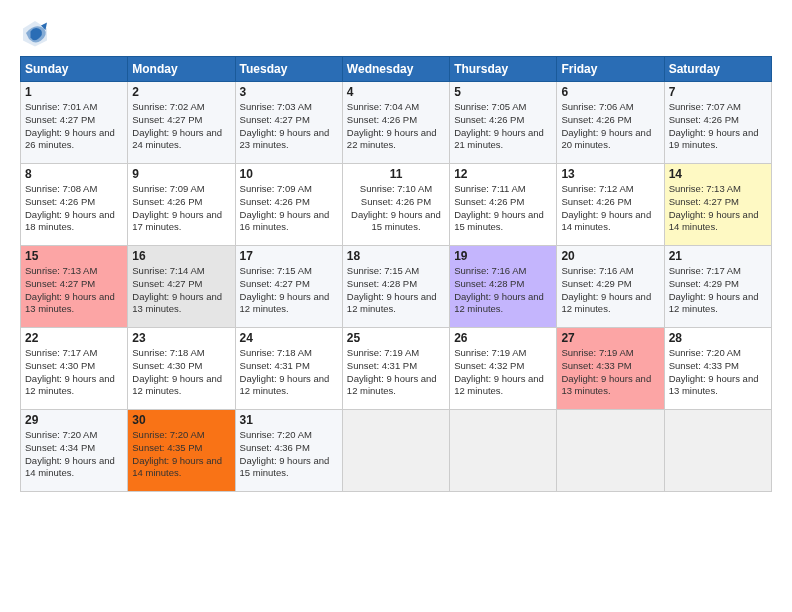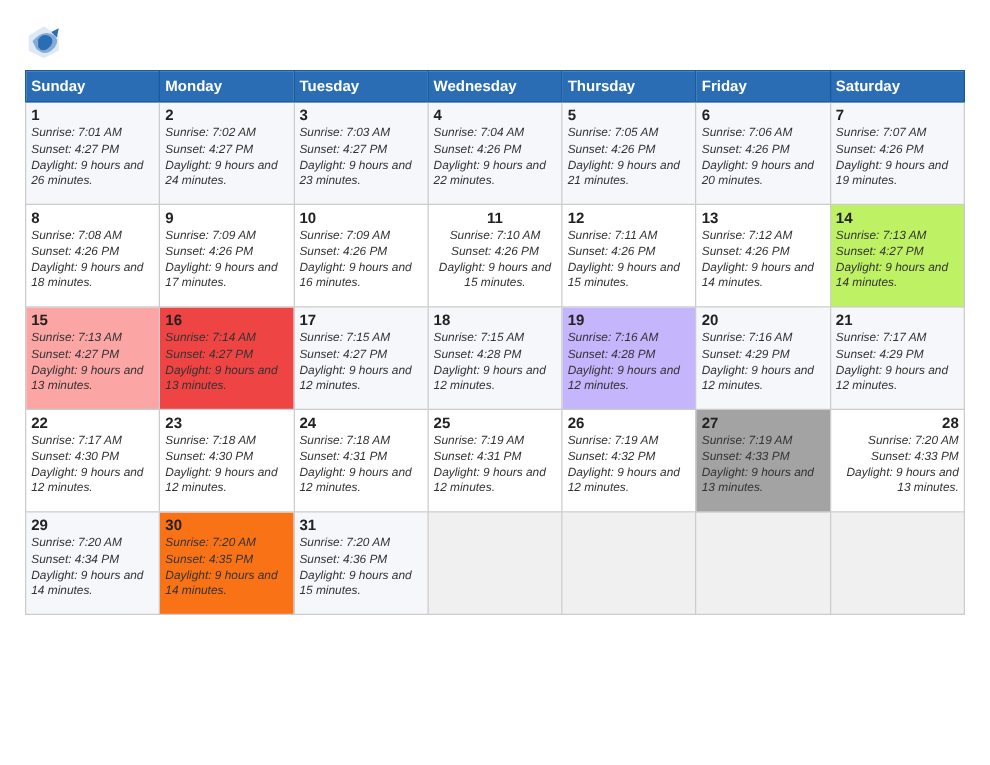--- a/index.html
+++ b/index.html
@@ -91,21 +91,20 @@
       font-size: 12px;
       font-weight: bold;
       color: #222;
       display: block;
       margin-bottom: 2px;
     }
     .day-info {
       font-size: 9.5px;
       color: #333;
       line-height: 1.35;
-      font-style: italic;
     }
     .empty-cell {
       background: #f0f0f0 !important;
     }
   </style>
 </head>
 <body>
 
 <div class="page">
   <div class="header">
@@ -188,31 +187,31 @@
             <div class="day-info">Sunrise: 7:10 AM<br>Sunset: 4:26 PM<br>Daylight: 9 hours and 15 minutes.</div>
           </td>
           <td style="background: rgb(255, 255, 255);">
             <span class="day-num">12</span>
             <div class="day-info">Sunrise: 7:11 AM<br>Sunset: 4:26 PM<br>Daylight: 9 hours and 15 minutes.</div>
           </td>
           <td style="background: rgb(255, 255, 255);">
             <span class="day-num">13</span>
             <div class="day-info">Sunrise: 7:12 AM<br>Sunset: 4:26 PM<br>Daylight: 9 hours and 14 minutes.</div>
           </td>
-          <td style="background: #bef264; margin-left: 20px;">
+          <td style="background: #fef9c3; margin-left: 20px;">
             <span class="day-num">14</span>
             <div class="day-info">Sunrise: 7:13 AM<br>Sunset: 4:27 PM<br>Daylight: 9 hours and 14 minutes.</div>
           </td>
         </tr>
         <tr>
           <td style="background: #fca5a5;">
             <span class="day-num">15</span>
             <div class="day-info">Sunrise: 7:13 AM<br>Sunset: 4:27 PM<br>Daylight: 9 hours and 13 minutes.</div>
           </td>
-          <td style="background: #ef4444;">
+          <td style="background: #e5e5e5;">
             <span class="day-num">16</span>
             <div class="day-info">Sunrise: 7:14 AM<br>Sunset: 4:27 PM<br>Daylight: 9 hours and 13 minutes.</div>
           </td>
           <td style="background: rgb(245, 247, 250);">
             <span class="day-num">17</span>
             <div class="day-info">Sunrise: 7:15 AM<br>Sunset: 4:27 PM<br>Daylight: 9 hours and 12 minutes.</div>
           </td>
           <td style="background: rgb(245, 247, 250);">
             <span class="day-num">18</span>
             <div class="day-info">Sunrise: 7:15 AM<br>Sunset: 4:28 PM<br>Daylight: 9 hours and 12 minutes.</div>
@@ -244,25 +243,25 @@
             <div class="day-info">Sunrise: 7:18 AM<br>Sunset: 4:31 PM<br>Daylight: 9 hours and 12 minutes.</div>
           </td>
           <td style="background: rgb(255, 255, 255); margin-top: 48px;">
             <span class="day-num">25</span>
             <div class="day-info">Sunrise: 7:19 AM<br>Sunset: 4:31 PM<br>Daylight: 9 hours and 12 minutes.</div>
           </td>
           <td style="background: rgb(255, 255, 255);">
             <span class="day-num">26</span>
             <div class="day-info">Sunrise: 7:19 AM<br>Sunset: 4:32 PM<br>Daylight: 9 hours and 12 minutes.</div>
           </td>
-          <td style="background: #a3a3a3;">
+          <td style="background: #fca5a5;">
             <span class="day-num">27</span>
             <div class="day-info">Sunrise: 7:19 AM<br>Sunset: 4:33 PM<br>Daylight: 9 hours and 13 minutes.</div>
           </td>
-          <td style="background: rgb(255, 255, 255); text-align: right;">
+          <td style="background: rgb(255, 255, 255);">
             <span class="day-num">28</span>
             <div class="day-info">Sunrise: 7:20 AM<br>Sunset: 4:33 PM<br>Daylight: 9 hours and 13 minutes.</div>
           </td>
         </tr>
         <tr>
           <td style="background: rgb(245, 247, 250);">
             <span class="day-num">29</span>
             <div class="day-info">Sunrise: 7:20 AM<br>Sunset: 4:34 PM<br>Daylight: 9 hours and 14 minutes.</div>
           </td>
           <td style="background: #f97316;">

